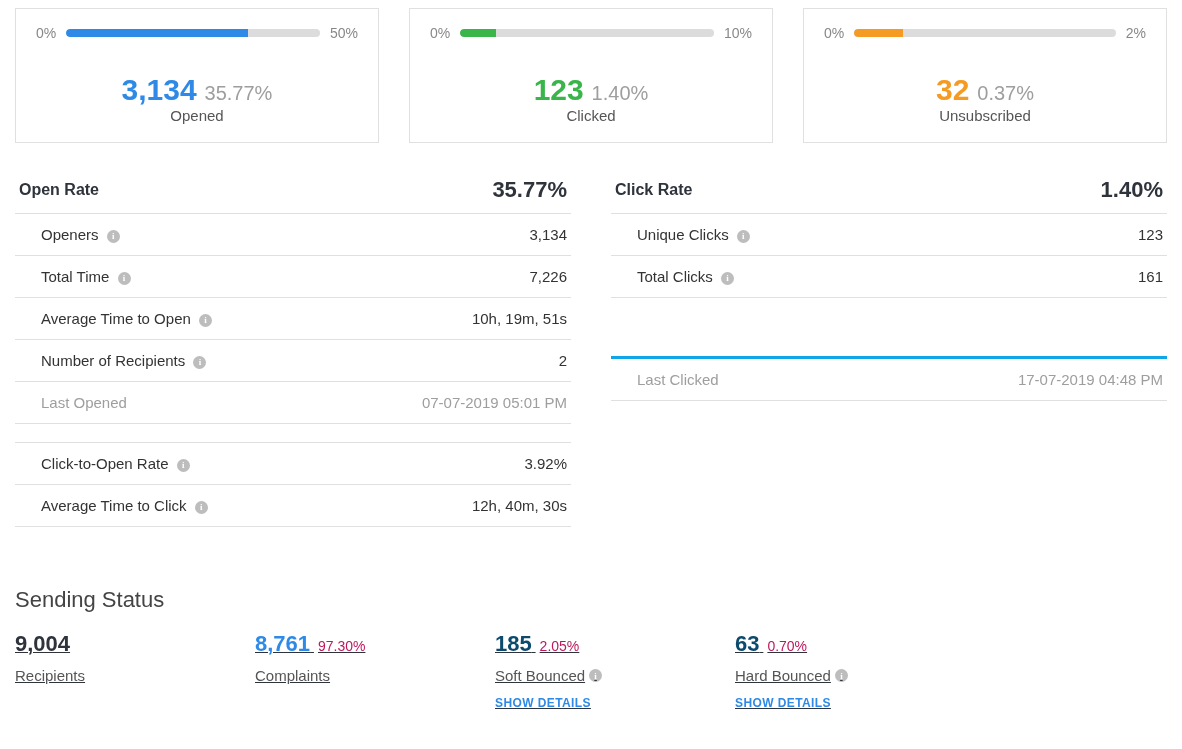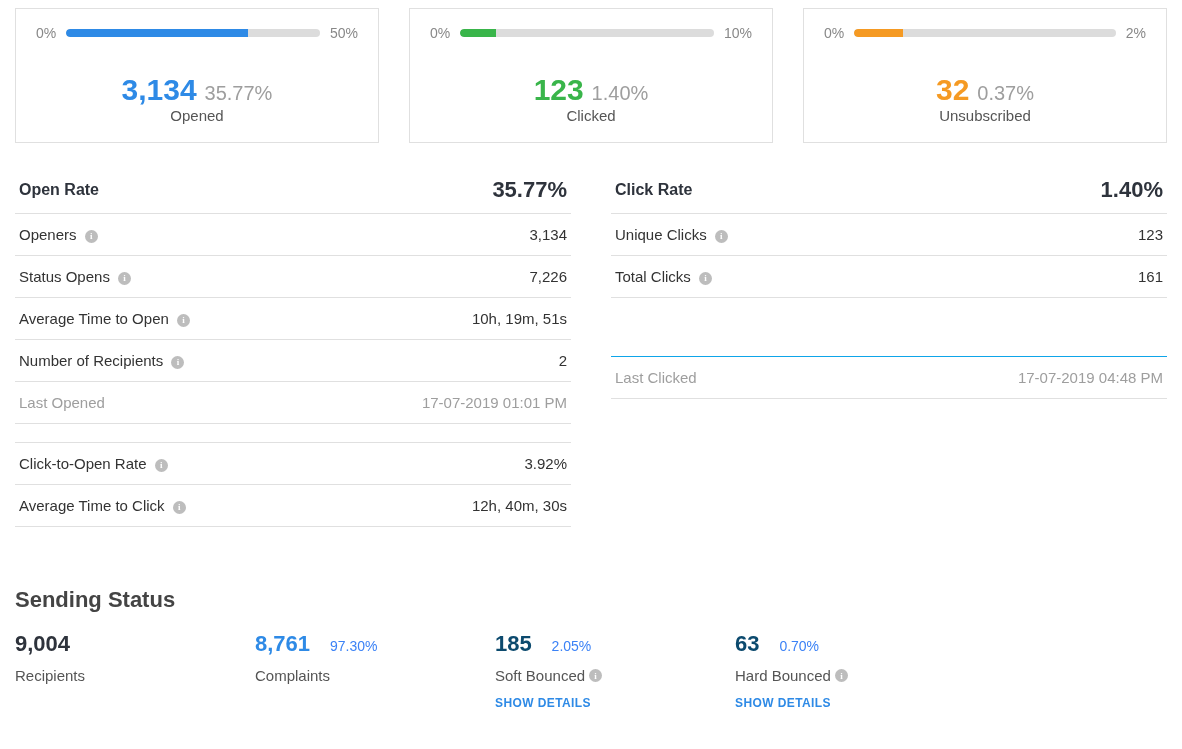--- a/index.html
+++ b/index.html
@@ -95,21 +95,21 @@
     color: #2e333c;
   }
   .stat-row {
     display: flex;
     justify-content: space-between;
     align-items: center;
     padding: 12px 4px;
     border-bottom: 1px solid #e0e0e0;
     font-size: 15px;
   }
-  .stat-row .label { color: #333; }
+  .stat-row .label { color: #333; margin-left: 22px; }
   .stat-row.muted .label,
   .stat-row.muted .value { color: #9e9e9e; }
   .stat-row .value { color: #333; }
 
   .info-icon {
     display: inline-flex;
     align-items: center;
     justify-content: center;
     width: 13px;
     height: 13px;
@@ -122,38 +122,39 @@
     margin-left: 4px;
     vertical-align: 1px;
     font-family: Georgia, serif;
   }
 
   .sending-status {
     margin-top: 60px;
   }
   .ss-title {
     font-size: 22px;
-    font-weight: 700;
+    font-weight: 400;
     color: #444;
     margin-bottom: 18px;
   }
   .ss-row {
     display: flex;
   }
   .ss-item {
     width: 240px;
+    text-decoration: underline;
   }
   .ss-count {
     font-size: 22px;
     font-weight: 700;
   }
   .ss-pct {
     font-size: 14px;
-    color: #3b82f6;
-    margin-left: 16px;
+    color: #be185d;
+    margin-left: 4px;
     font-weight: 400;
   }
   .ss-label {
     font-size: 15px;
     color: #555;
     margin-top: 10px;
     display: flex;
     align-items: center;
   }
   .show-details {
@@ -228,21 +229,21 @@
     <div class="stat-row">
       <span class="label">
         <span>Openers</span>
         <span class="info-icon">i</span>
       </span>
       <span class="value">3,134</span>
     </div>
 
     <div class="stat-row">
       <span class="label">
-        <span>Status Opens</span>
+        <span>Total Time</span>
         <span class="info-icon">i</span>
       </span>
       <span class="value">7,226</span>
     </div>
 
     <div class="stat-row">
       <span class="label">
         <span>Average Time to Open</span>
         <span class="info-icon">i</span>
       </span>
@@ -252,21 +253,21 @@
     <div class="stat-row">
       <span class="label">
         <span>Number of Recipients</span>
         <span class="info-icon">i</span>
       </span>
       <span class="value">2</span>
     </div>
 
     <div class="stat-row muted">
       <span class="label">Last Opened</span>
-      <span class="value">17-07-2019 01:01 PM</span>
+      <span class="value">07-07-2019 05:01 PM</span>
     </div>
 
     <div style="height:18px;"></div>
 
     <div class="stat-row" style="border-top:1px solid #e0e0e0;gap:7px;">
       <span class="label">
         <span>Click-to-Open Rate</span>
         <span class="info-icon">i</span>
       </span>
       <span class="value">3.92%</span>
@@ -298,21 +299,21 @@
     <div class="stat-row">
       <span class="label">
         <span>Total Clicks</span>
         <span class="info-icon">i</span>
       </span>
       <span class="value">161</span>
     </div>
 
     <div style="height:58px;"></div>
 
-    <div class="stat-row muted" style="border-top:1px solid #0ea5e9;">
+    <div class="stat-row muted" style="border-top:3px solid #0ea5e9;">
       <span class="label">Last Clicked</span>
       <span class="value">17-07-2019 04:48 PM</span>
     </div>
   </div>
 
 </div>
 
 <div class="sending-status">
   <div class="ss-title">Sending Status</div>
   <div class="ss-row">

